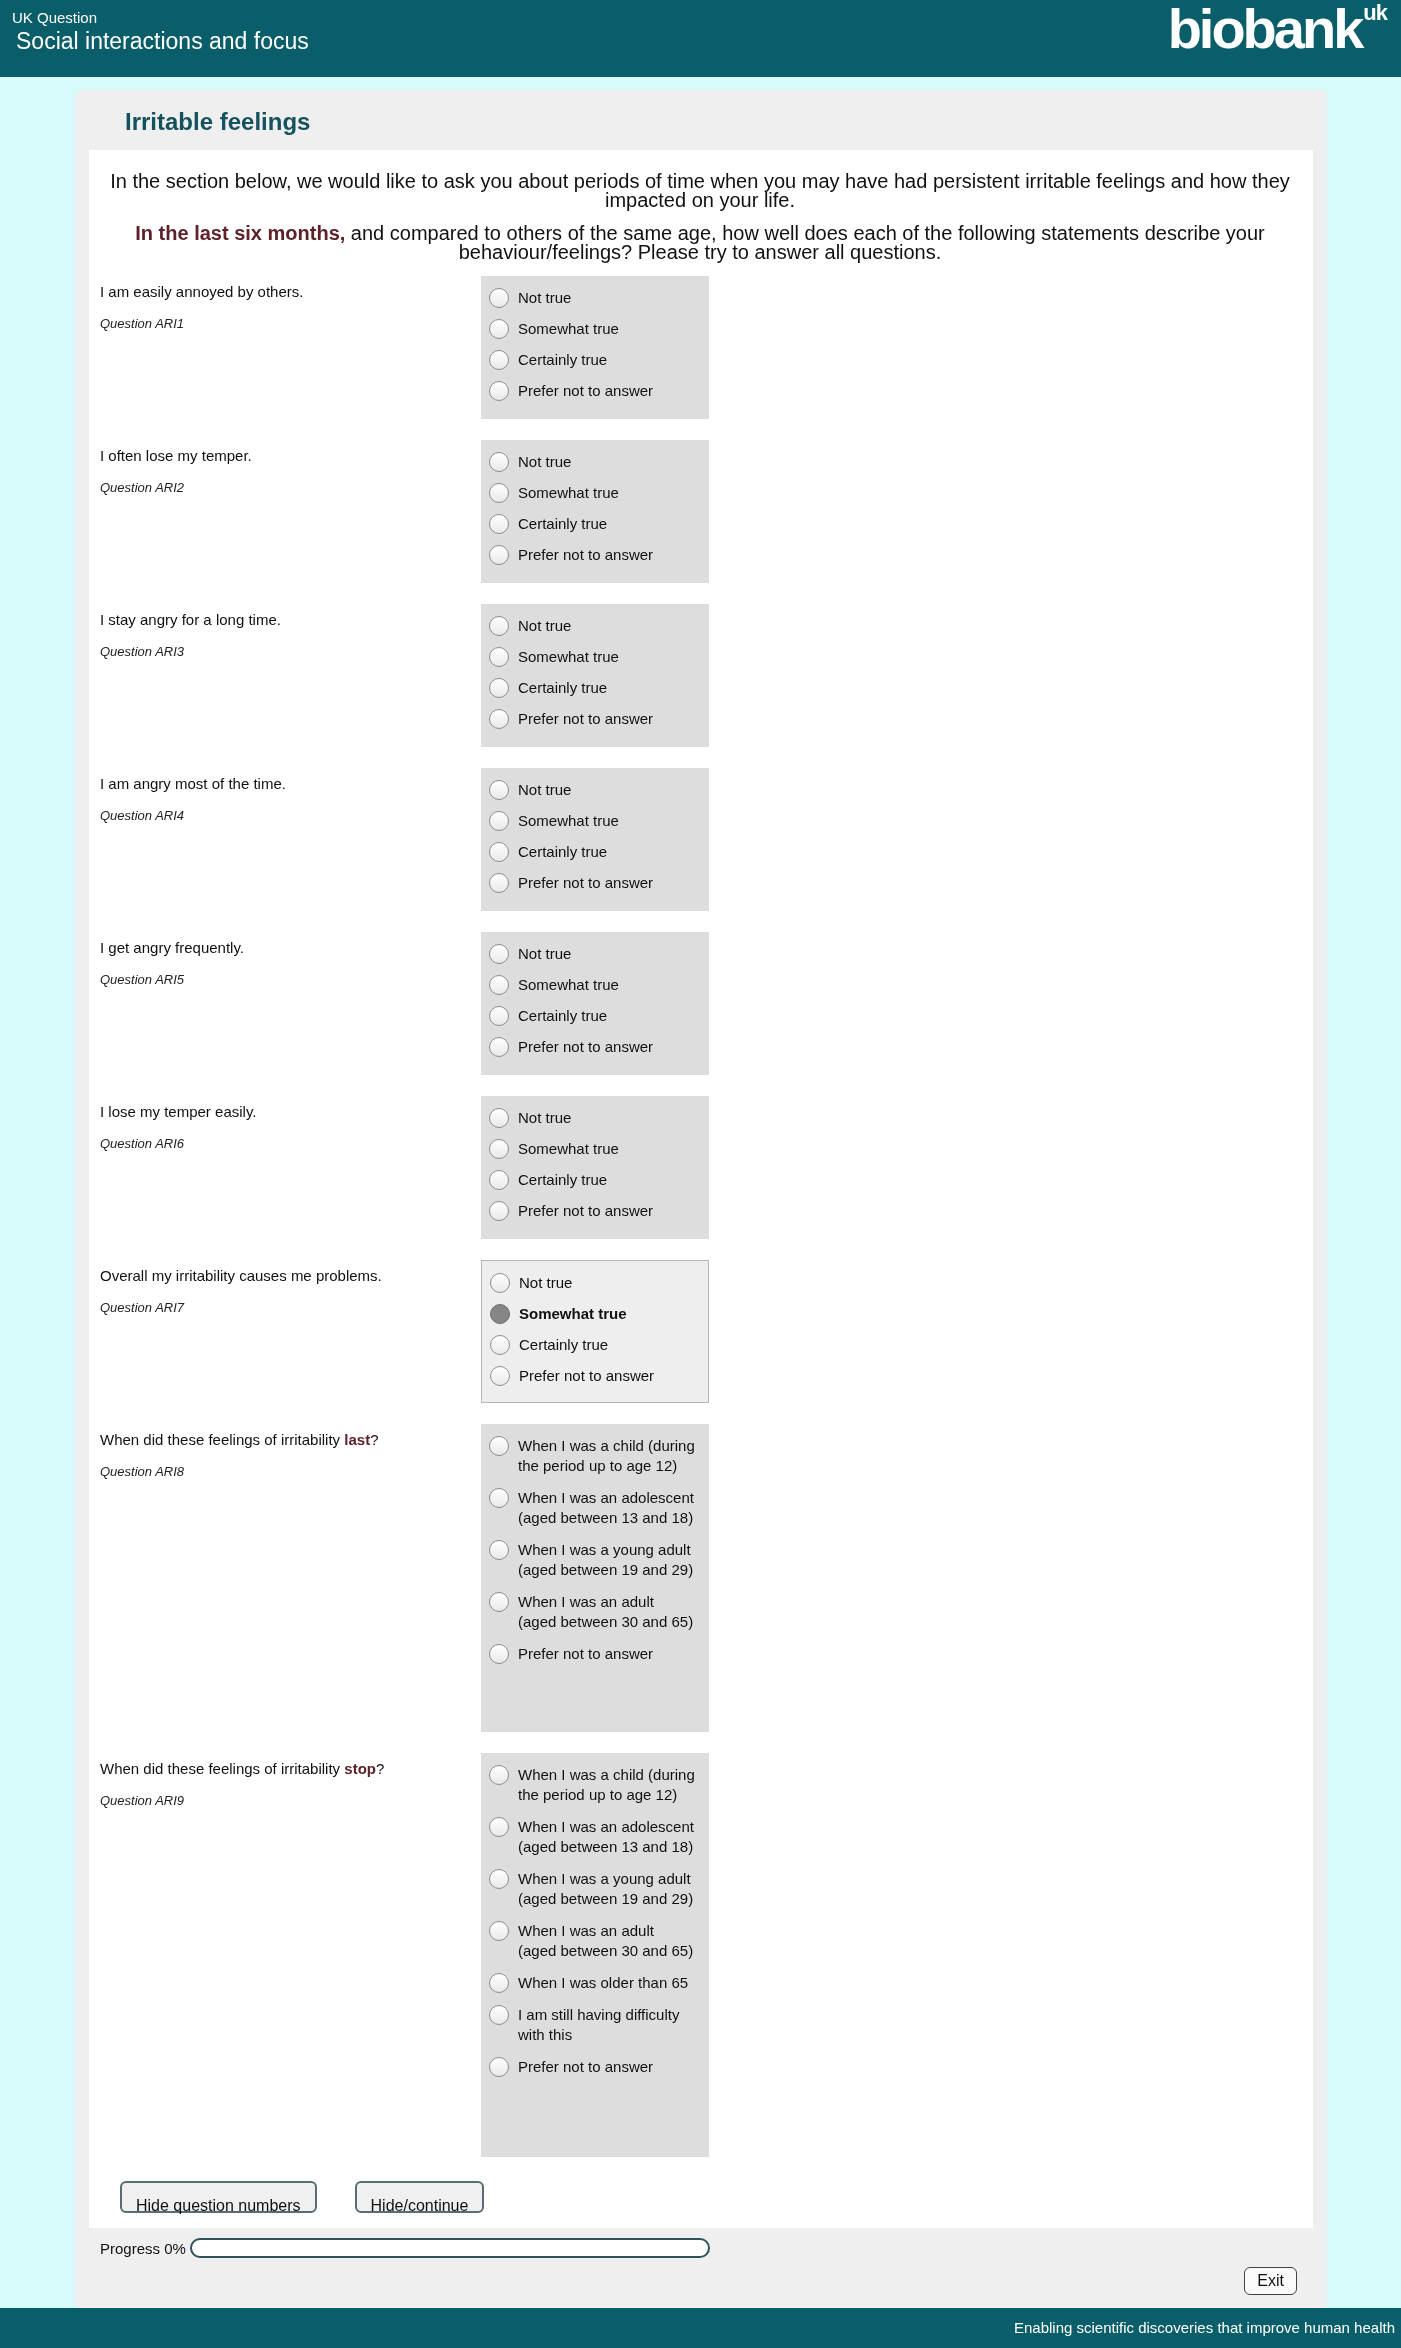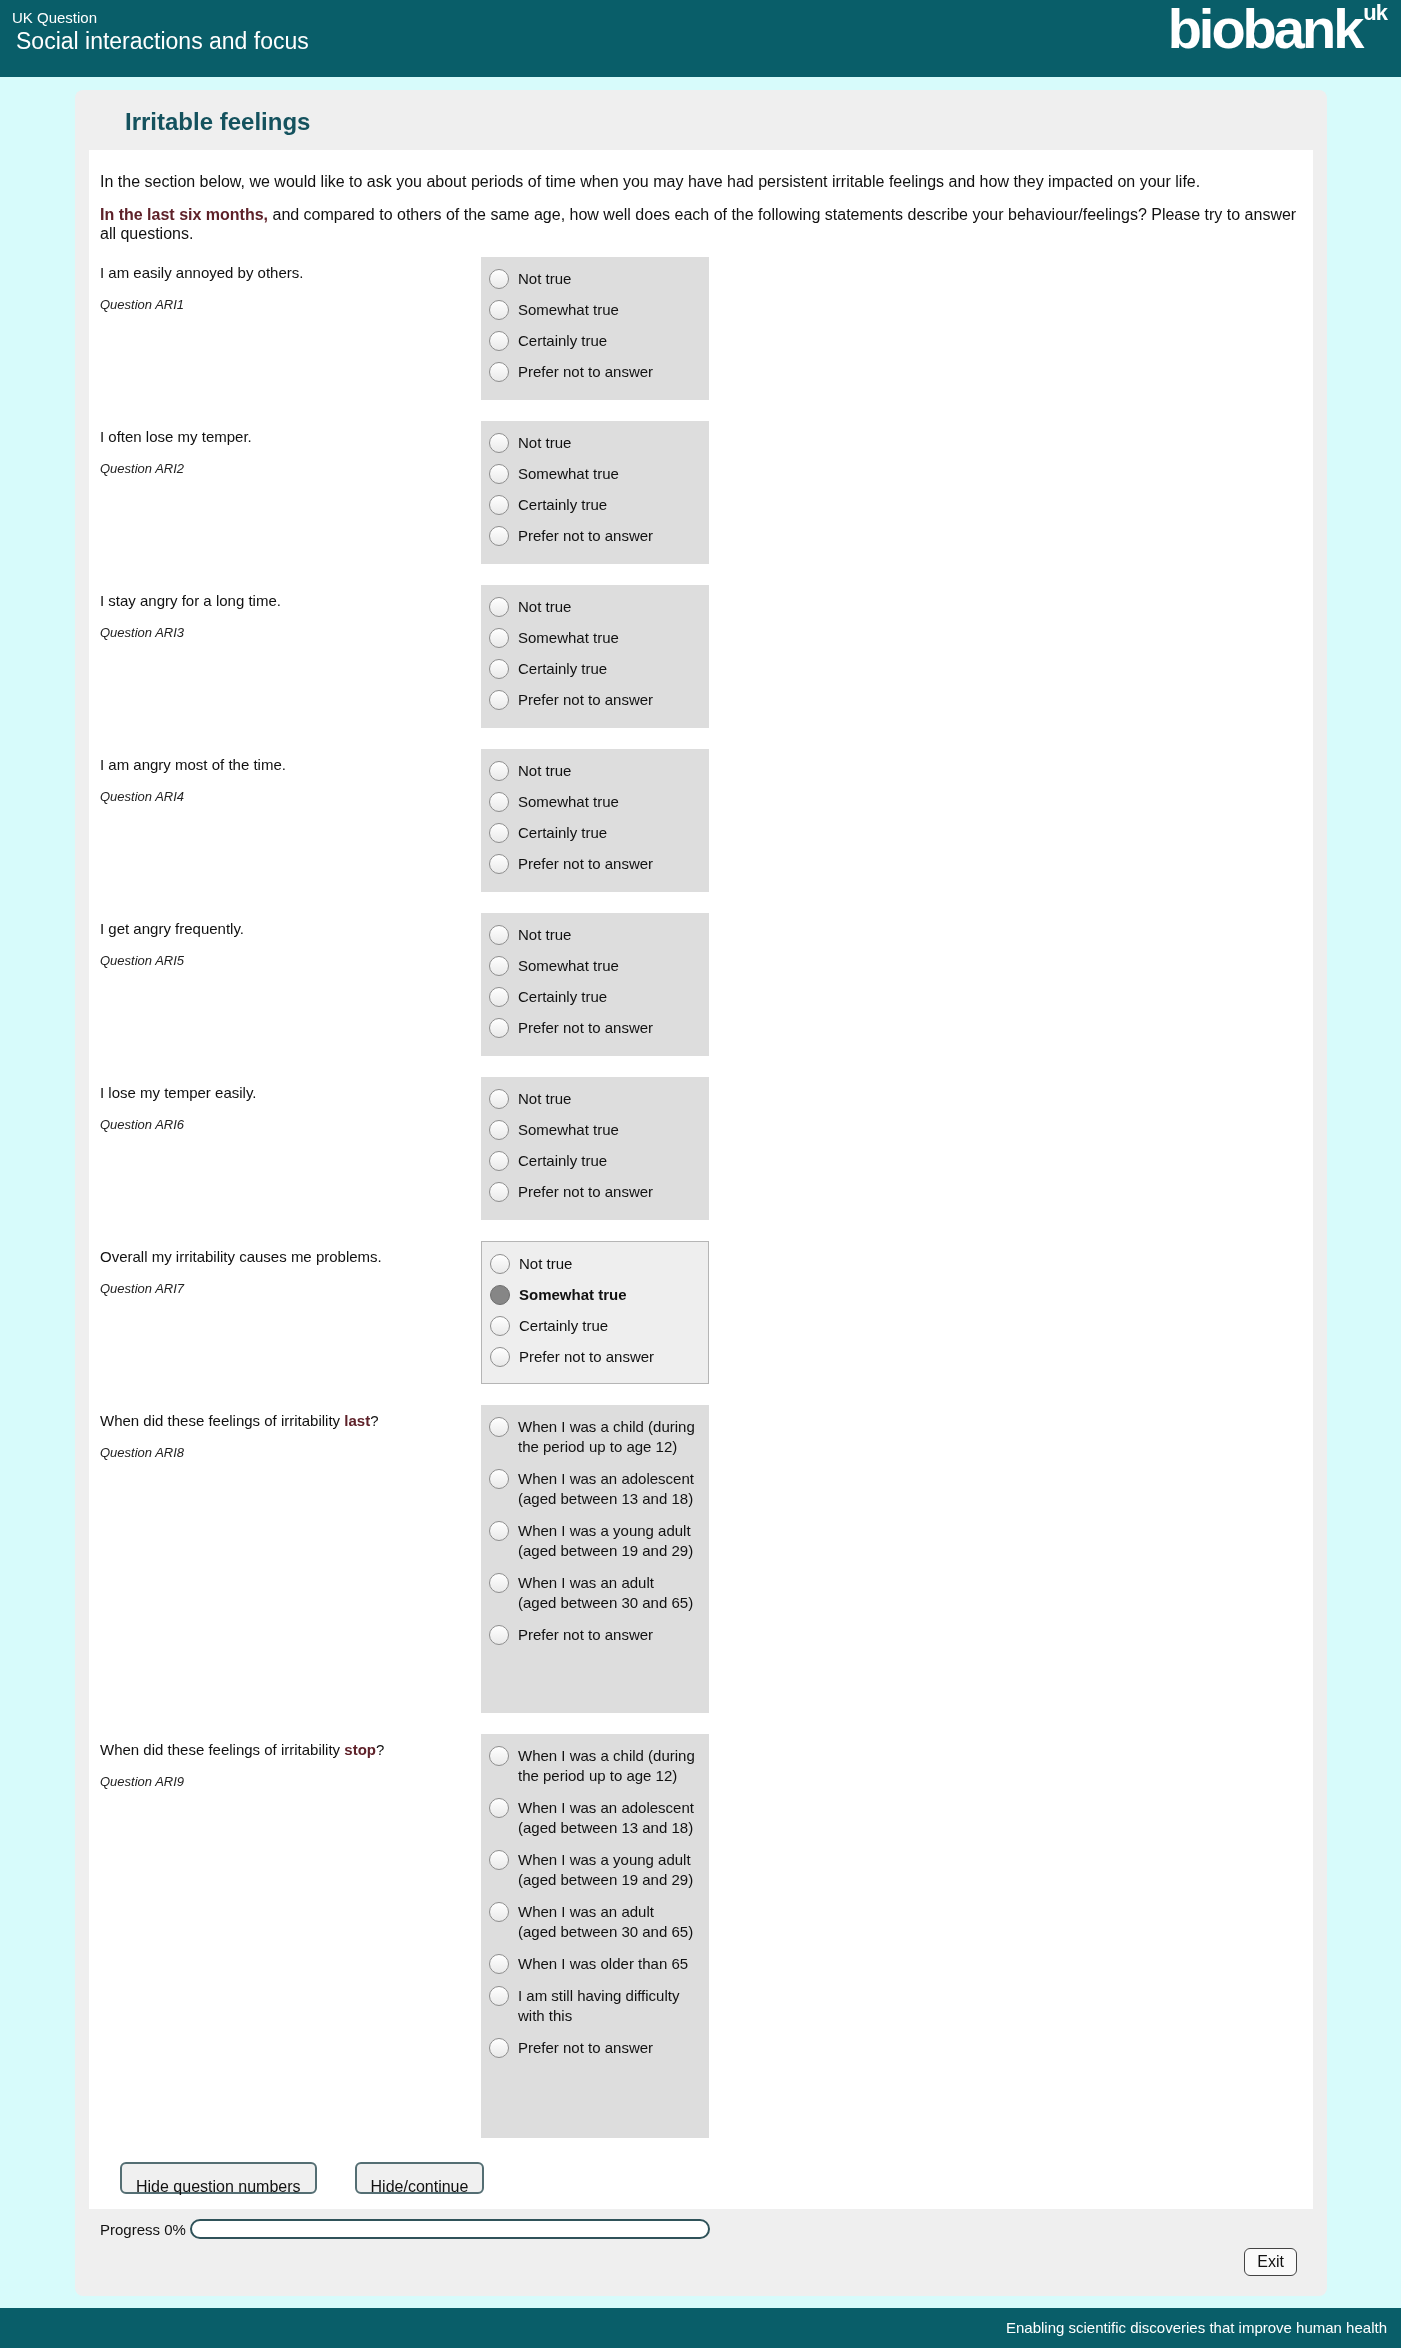--- a/index.html
+++ b/index.html
@@ -24,21 +24,21 @@
   .survey-card {
     width:1252px; margin:13px 0 0 75px; background:#efefef; border-radius:8px;
     padding-bottom:16px; min-height:2206px;
   }
   .section-title {
     font-size:24px; font-weight:bold; color:#14525e; padding:18px 0 14px 50px;
   }
   .form-panel {
     background:#fff; margin:0 14px; width:1224px; padding:22px 11px 15px 11px;
   }
-  .intro { font-size:16px; line-height:19px; margin-bottom:14px; max-width:1200px;}
+  .intro { font-size:20px; line-height:19px; margin-bottom:14px; max-width:1200px;text-align:center;}
   .intro b.maroon { color:#5e2129; }
   
   .q-block { display:flex; margin-bottom:21px; }
   .q-left  { width:381px; padding-top:6px; }
   .q-text  { font-size:15px; line-height:19px; }
   .q-text b { color:#5e2129; }
   .q-number { font-size:13px; font-style:italic; color:#222; margin-top:15px; }
   .opt-box {
     width:228px; background:#ddd; padding:12px 10px 6px 8px; overflow:hidden;
   }
@@ -69,21 +69,21 @@
   .progress-track {
     width:520px; height:20px; border:2px solid #2f5259; border-radius:11px;
     background:#fff; overflow:hidden;
   }
   .progress-fill { height:100%; background:#095e69; width:0%; }
   .exit-row { display:flex; justify-content:flex-end; padding-right:30px; margin-top:8px; }
   .exit-row button { height:28px; padding:2px 12px; border-width:1.5px; border-color:#444; border-radius:6px; background:#fafafa;}
   
   .app-footer {
     position:absolute; left:0; bottom:0; width:100%; height:40px; background:#095e69;
-    color:#fff; font-size:15px; line-height:40px; text-align:right; padding-right:14px;
+    color:#fff; font-size:15px; line-height:40px; text-align:right; padding-right:6px;
   }
 </style>
 </head>
 <body>
 
 <header class="app-header">
   <div class="org-label">UK Question</div>
   <div class="app-title">Social interactions and focus</div>
   <div class="logo"><span>biobank</span><sup>uk</sup></div>
 </header>

